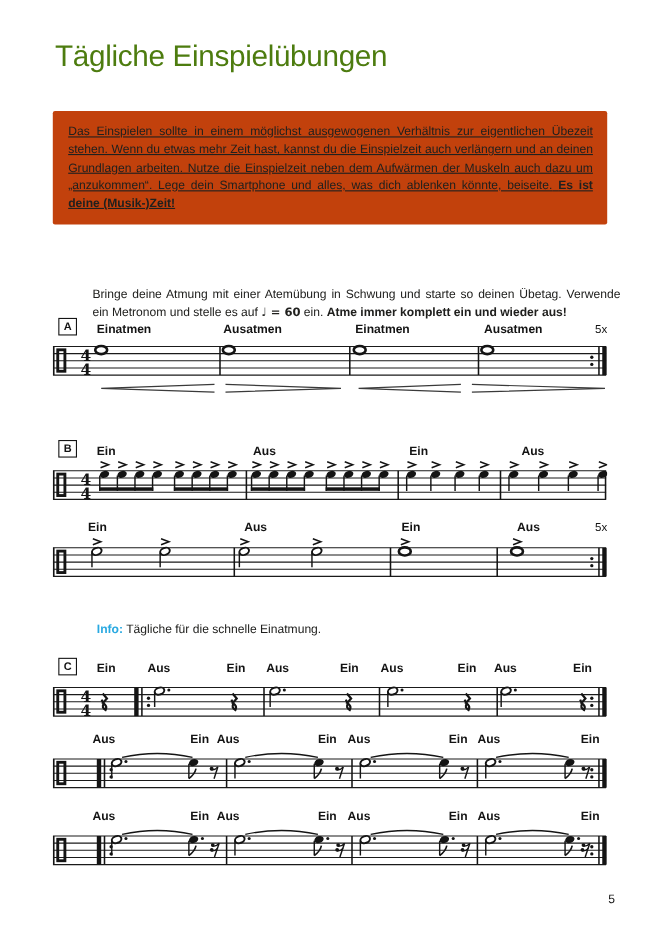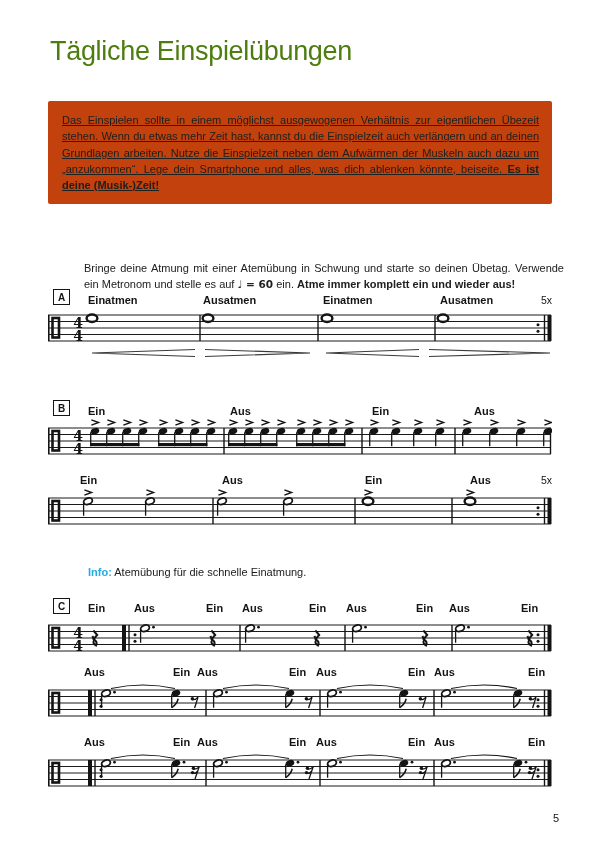--- a/index.html
+++ b/index.html
@@ -260,21 +260,21 @@
     <g stroke="#141414" stroke-width="1.4">
       <line x1="165" y1="12" x2="165" y2="38"></line>
       <line x1="307" y1="12" x2="307" y2="38"></line>
       <line x1="404" y1="12" x2="404" y2="38"></line>
     </g>
     <use href="#d-rptend" x="490" y="12"></use>
   </svg>
 
   <div class="info-line">
     <span class="info-label" id="info-label" style="color: rgb(41, 169, 225);">Info:</span>
-    <span>Atemübung für die schnelle Einatmung.</span>
+    <span>Tägliche für die schnelle Einatmung.</span>
   </div>
 
   <div class="exbox" style="top:598px">C</div>
   <div class="mk-row" style="top:602px">
     <span class="mk" style="left:40px">Ein</span>
     <span class="mk" style="left:86px">Aus</span>
     <span class="mk" style="left:158px">Ein</span>
     <span class="mk" style="left:194px">Aus</span>
     <span class="mk" style="left:261px">Ein</span>
     <span class="mk" style="left:298px">Aus</span>

